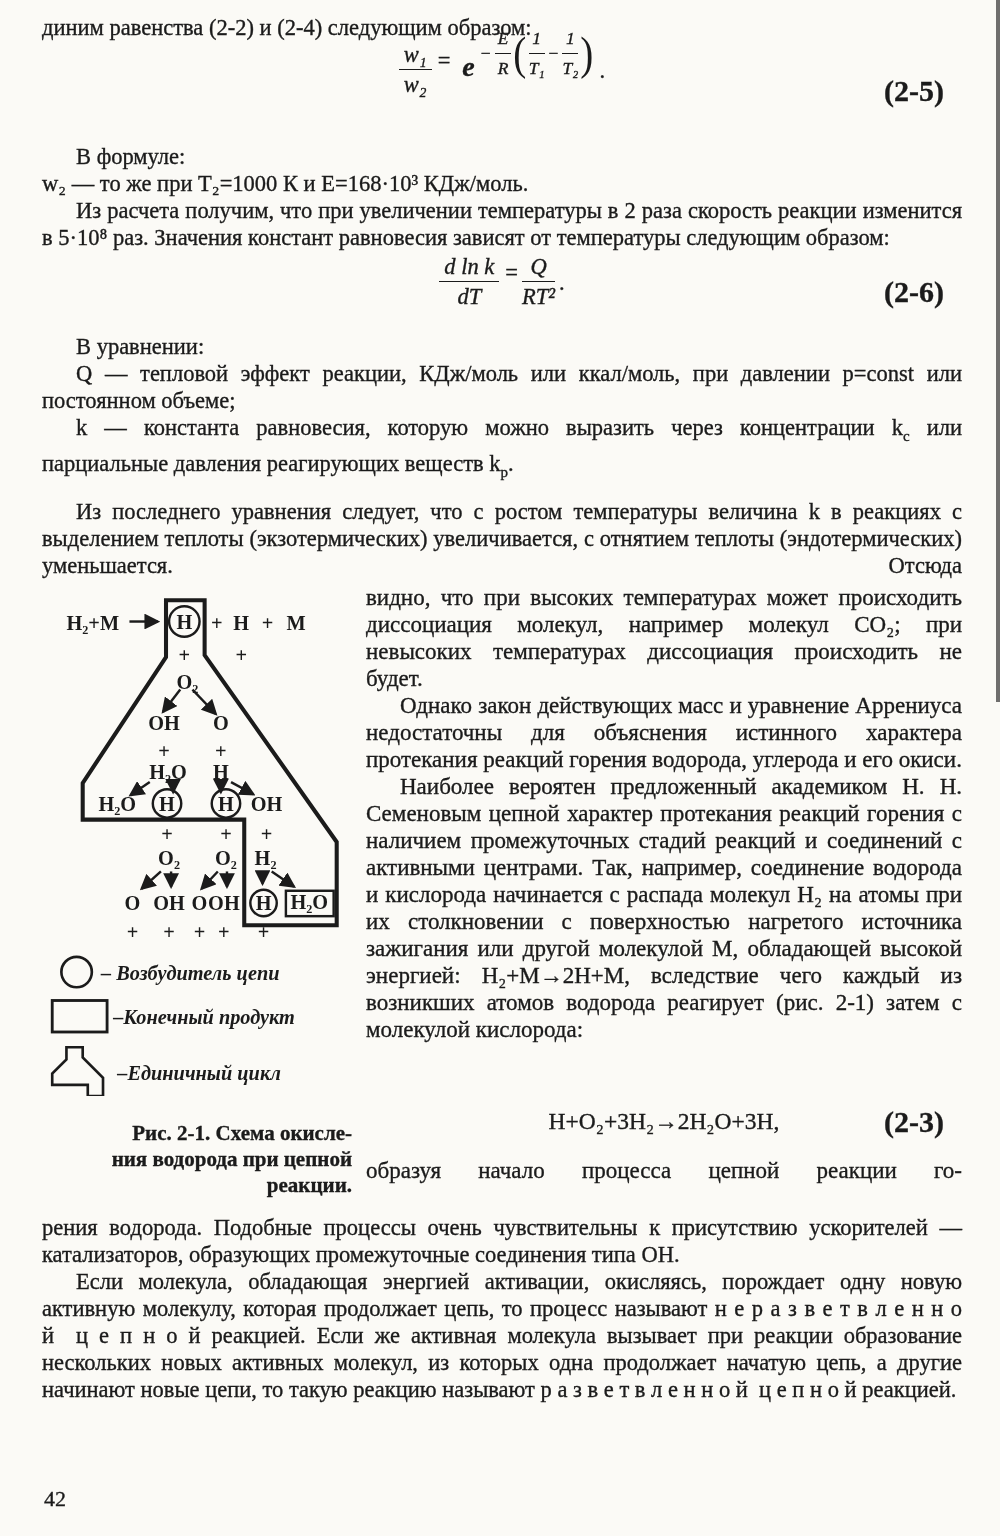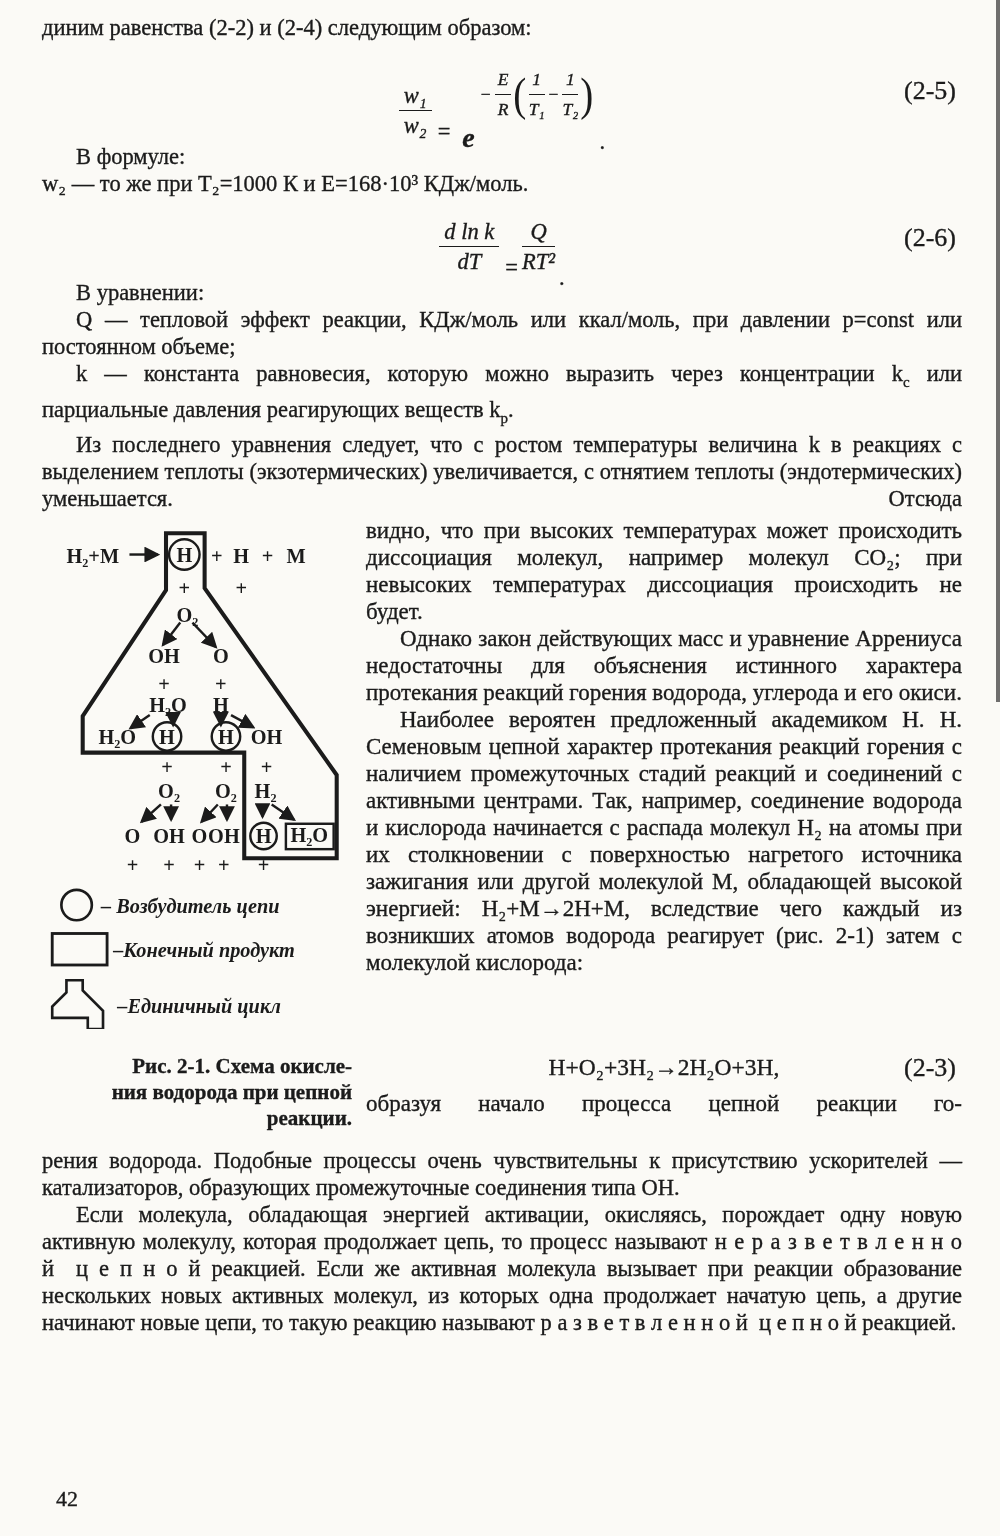--- a/index.html
+++ b/index.html
@@ -13,48 +13,48 @@
     -webkit-text-stroke:.35px #1b1b1b;
   }
   .content{
     padding:14px 38px 0 42px;
     font-size:22.5px;
     line-height:27px;
     text-align:justify;
   }
   p{margin:0;}
   .indent{text-indent:34px;}
-  .jlast{text-align-last:justify;}
+  .jlast{text-align-last:justify;margin-top:13px;}
   sub.subsm{font-size:15px;}
 
   
-  .eqrow{position:relative;display:flex;align-items:flex-end;justify-content:center;}
+  .eqrow{position:relative;display:flex;align-items:flex-start;justify-content:center;}
   .eq25{height:98px;margin:0 0 4px 0;}
   .eq26{height:76px;margin:2px 0 4px 0;}
-  .eqnum{position:absolute;right:6px;top:50%;transform:translateY(-50%);font-size:26px;font-style:normal;}
+  .eqnum{position:absolute;right:18px;top:50%;transform:translateY(-50%);font-size:30px;font-style:normal;font-weight:bold;}
   .frac{display:inline-flex;flex-direction:column;text-align:center;vertical-align:middle;font-style:italic;}
   .frac .num{display:block;border-bottom:1.7px solid #1b1b1b;padding:0 5px 1px;}
   .frac .den{display:block;padding-top:1px;}
   .ebase{font-style:italic;font-weight:bold;font-size:28px;transform:translateY(12px);margin:0 2px 0 8px;}
   .eqsign{margin:0 6px;transform:translateY(6px);letter-spacing:-2px;}
   .exp{display:inline-flex;align-items:center;transform:translateY(-16px);font-size:17.5px;font-style:italic;}
   .exp .frac .num{border-bottom-width:1.3px;padding:0 3px 1px;}
   .exp .minus{margin:0 4px;font-style:normal;}
   .bigp{font-size:46px;font-weight:normal;font-style:normal;-webkit-text-stroke:0;transform:scaleX(.85);margin:0 1px;}
   .eqperiod{transform:translateY(16px);margin-left:4px;}
 
   
   .columns{display:flex;align-items:flex-start;margin-top:5px;}
   figure.fig{margin:4px 14px 16px 0;width:310px;flex:none;}
   .col-right{width:596px;display:flex;flex-direction:column;min-height:600px;font-size:23px;}
   .colspacer{flex:1 1 auto;}
   .eq27row{position:relative;display:flex;align-items:center;justify-content:center;height:46px;font-size:23.5px;}
   .caption{margin-top:18px;text-align:right;font-size:21px;line-height:26px;font-weight:bold;}
 
-  .pagenum{position:absolute;left:44px;top:1486px;font-size:22px;margin-left:12px;}
+  .pagenum{position:absolute;left:44px;top:1486px;font-size:22px;}
   .edge-strip{position:absolute;right:0;top:0;width:4px;height:702px;background:#242424;opacity:.65;}
 
   svg text{font-weight:bold;}
   svg .lg{font-weight:bold;font-style:italic;}
 </style>
 </head>
 <body>
 
 <div class="edge-strip"></div>
 
@@ -86,20 +86,21 @@
         <span class="den">T₂</span>
       </span>
       <span class="bigp">)</span>
     </span>
     <span class="eqperiod">.</span>
     <span class="eqnum">(2-5)</span>
   </div>
 
   <p class="indent">В формуле:</p>
   <p>w₂ — то же при T₂=1000 К и E=168·10³ КДж/моль.</p>
+  <p class="indent">Из расчета получим, что при увеличении температуры в 2 раза скорость реакции изменится в 5·10⁸ раз. Значения констант равновесия зависят от температуры следующим образом:</p>
 
   <div class="eqrow eq26">
     <span class="frac">
       <span class="num">d ln k</span>
       <span class="den">dT</span>
     </span>
     <span class="eqsign">=</span>
     <span class="frac">
       <span class="num">Q</span>
       <span class="den">RT²</span>

